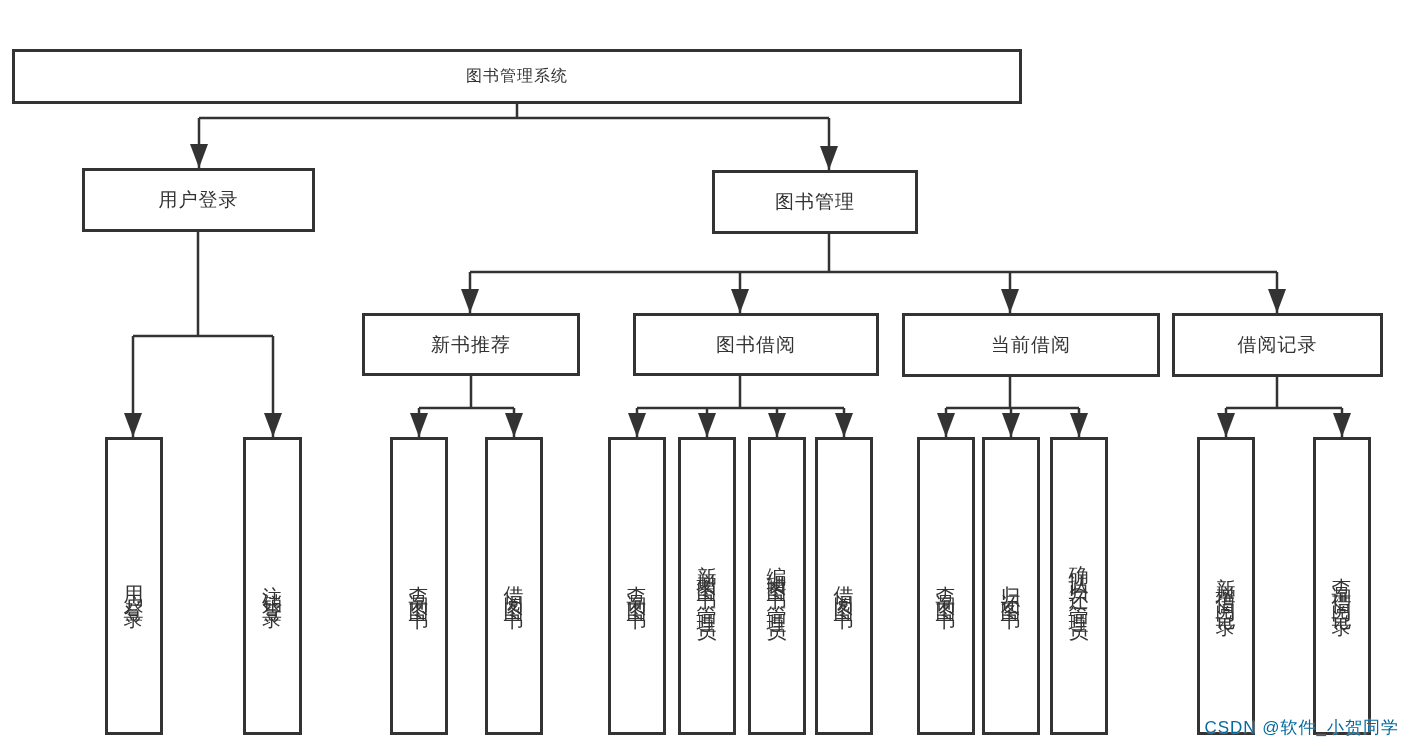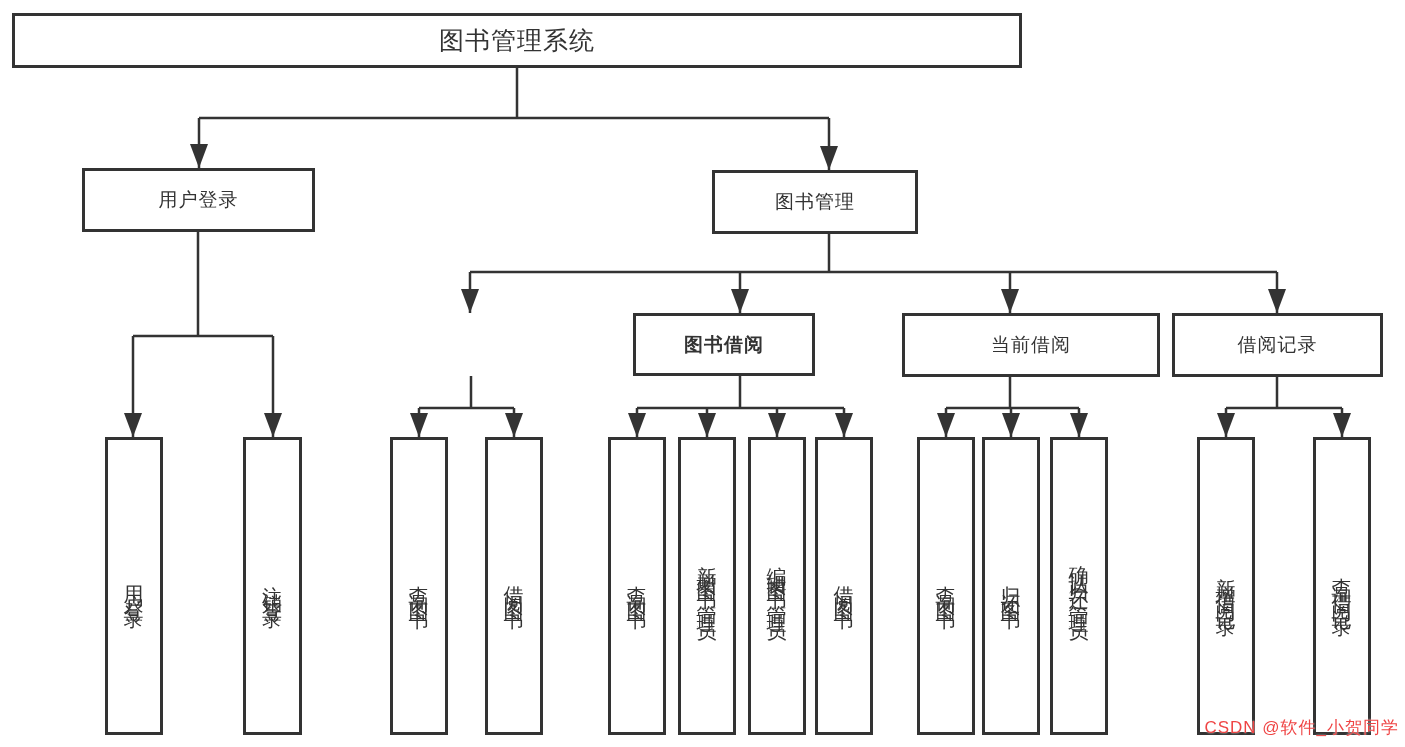--- a/index.html
+++ b/index.html
@@ -21,35 +21,35 @@
     position: absolute;
     box-sizing: border-box;
     border: 3px solid #333333;
     background: #ffffff;
     display: flex;
     align-items: center;
     justify-content: center;
     color: #333333;
   }
   .hnode { font-size: 19px; letter-spacing: 1px; }
-  .root  { font-size: 25px; letter-spacing: 1px; }
+  .root  { font-size: 16px; letter-spacing: 1px; margin-top: 36px; }
   .vnode span {
     writing-mode: vertical-rl;
     text-orientation: mixed;
     font-size: 20px;
     letter-spacing: 8px;
     line-height: 1;
     white-space: nowrap;
   }
   .watermark {
     position: absolute;
     top: 716px;
     right: 6px;
     font-size: 17px;
-    color: #ef4444;
+    color: #0369a1;
     letter-spacing: 1px;
     text-shadow: 0 0 2px #ffffff;
     white-space: nowrap;
   }
 </style>
 </head>
 <body>
 
 <div id="canvas">
 
@@ -94,21 +94,22 @@
       <line x1="1226" y1="408" x2="1226" y2="437" marker-end="url(#arw)"></line>
       <line x1="1342" y1="408" x2="1342" y2="437" marker-end="url(#arw)"></line>
     </g>
   </svg>
 
   <div class="node root" style="left:12px; top:13px; width:1010px; height:55px;">图书管理系统</div>
 
   <div class="node hnode" style="left:82px; top:168px; width:233px; height:64px;">用户登录</div>
   <div class="node hnode" style="left:712px; top:170px; width:206px; height:64px;">图书管理</div>
 
-  <div class="node hnode" style="left:633px; top:313px; width:182px; height:63px;font-weight:bold;">图书借阅</div>
+  <div class="node hnode" style="left:362px; top:313px; width:218px; height:63px;">新书推荐</div>
+  <div class="node hnode" style="left:633px; top:313px; width:246px; height:63px;">图书借阅</div>
   <div class="node hnode" style="left:902px; top:313px; width:258px; height:64px;">当前借阅</div>
   <div class="node hnode" style="left:1172px; top:313px; width:211px; height:64px;">借阅记录</div>
 
   <div class="node vnode" style="left:105px; top:437px; width:58px; height:298px;">
     <span>用户登录</span>
   </div>
   <div class="node vnode" style="left:243px; top:437px; width:59px; height:298px;">
     <span>注销登录</span>
   </div>
 

